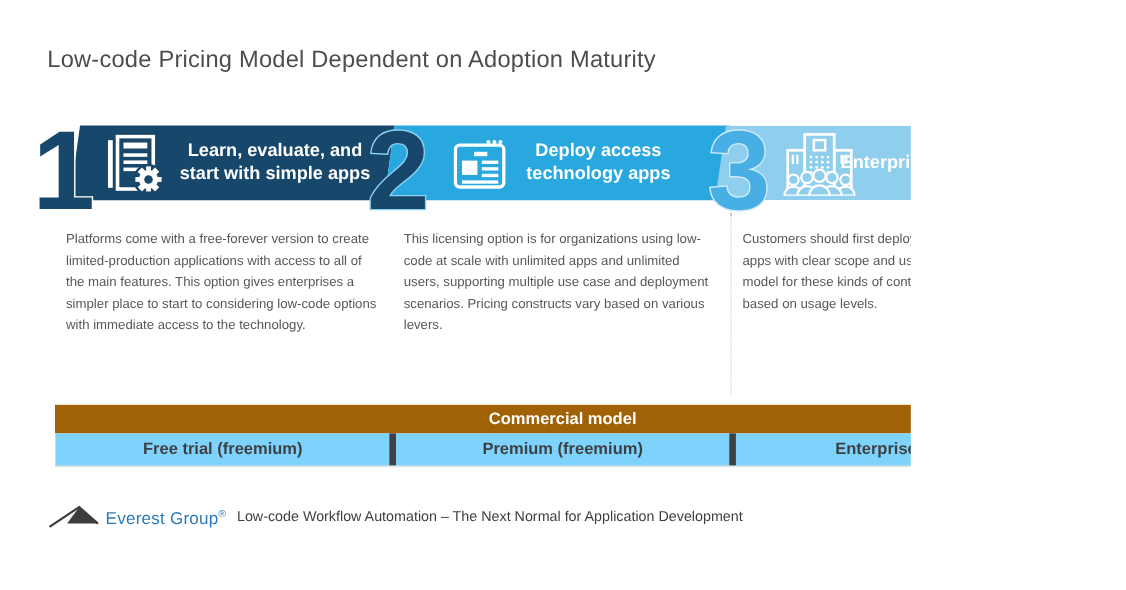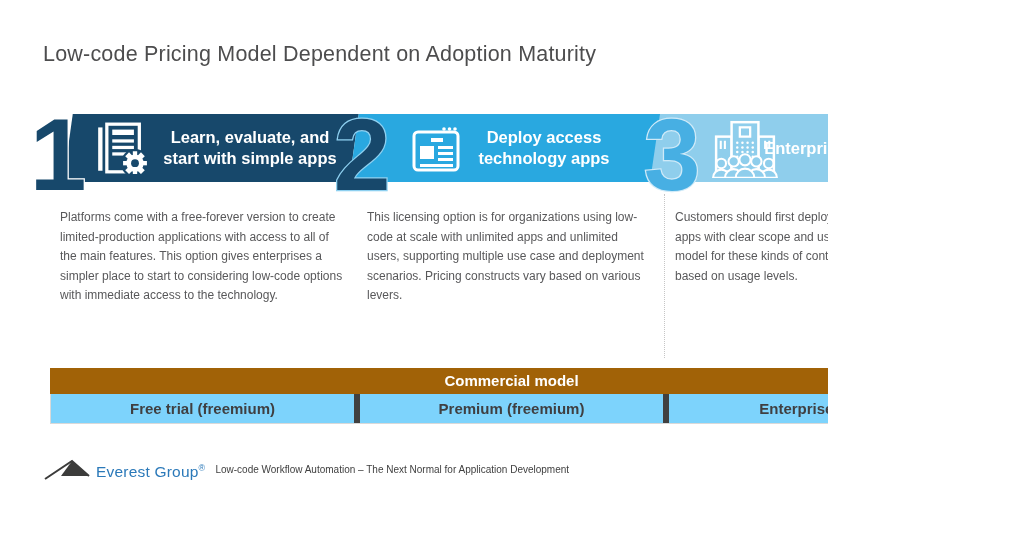--- a/index.html
+++ b/index.html
@@ -54,21 +54,21 @@
   .cm-cell{
     flex:1 1 0;height:29px;line-height:29px;text-align:center;font-weight:bold;
     font-size:15px;color:#3f3f41;
   }
   .cm-cell + .cm-cell{border-left:6px solid #404040;}
   
   .footer{position:absolute;left:44px;top:458px;display:flex;align-items:center;}
   .logo-mark{width:48px;height:24px;margin-right:4px;}
   .brand{font-size:15.5px;color:#2b79b9;letter-spacing:.2px;line-height:17px;}
   .brand sup{font-size:9px;color:#2b79b9;}
-  .caption{font-size:10px;color:#3f3f3f;margin-left:10px;padding-bottom:2px;}
+  .caption{font-size:13px;color:#3f3f3f;margin-left:10px;padding-bottom:2px;}
 </style>
 </head>
 <body>
 
 <div id="canvas">
 
   <div class="title">Low-code Pricing Model Dependent on Adoption Maturity</div>
 
   <div class="seg seg1"></div>
   <div class="seg seg2"></div>

